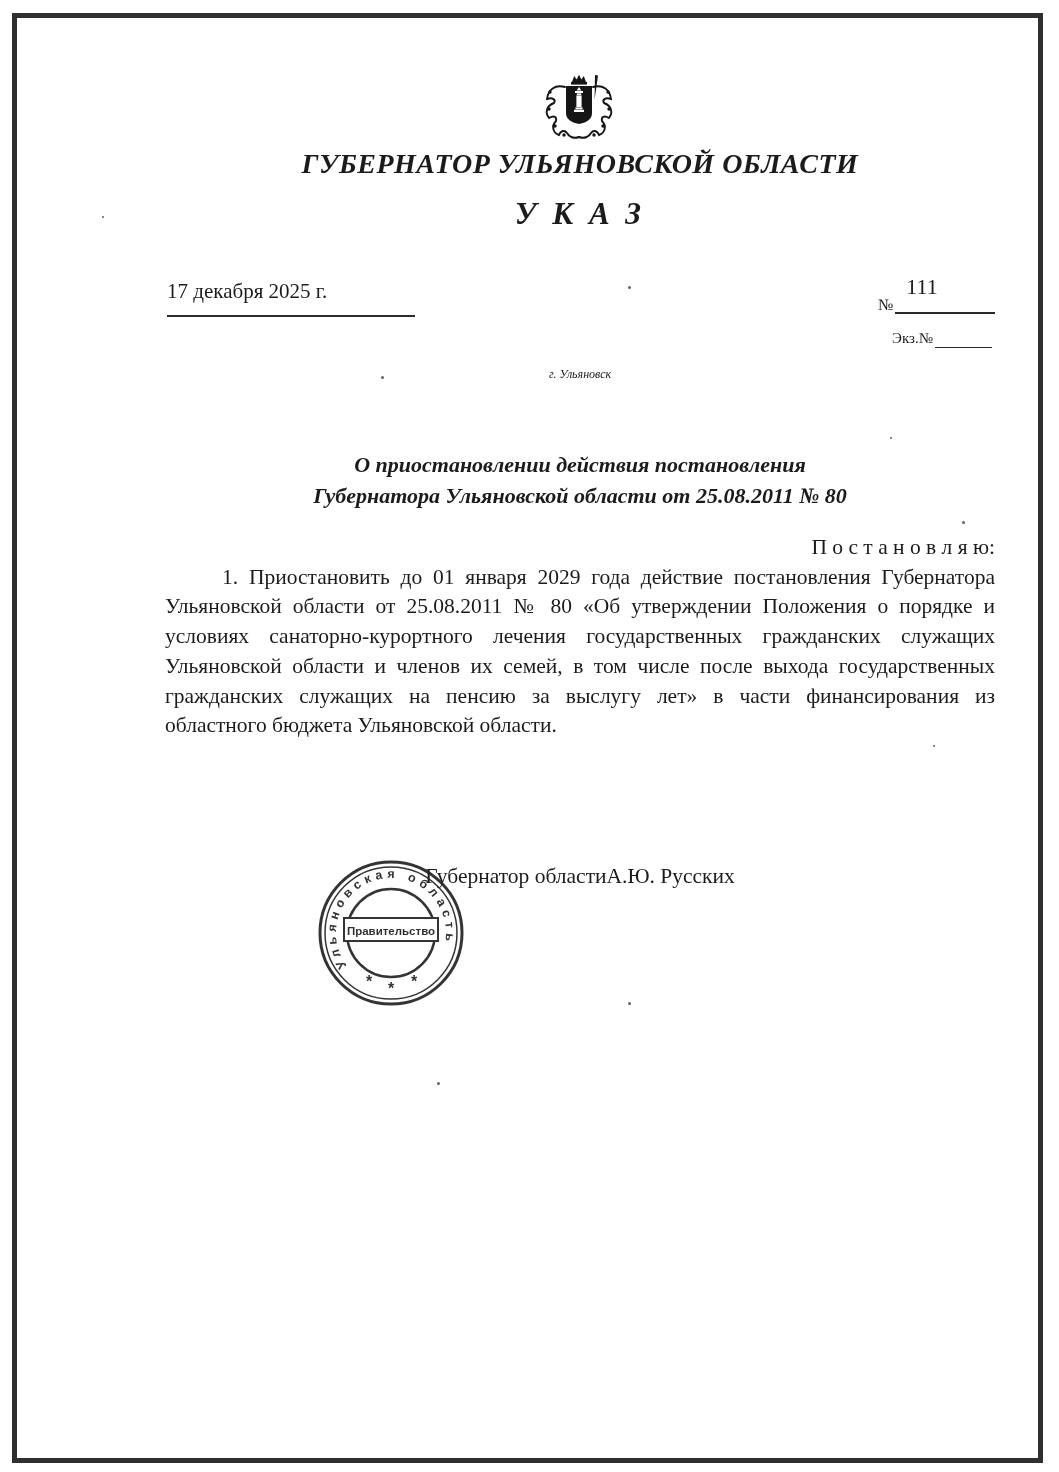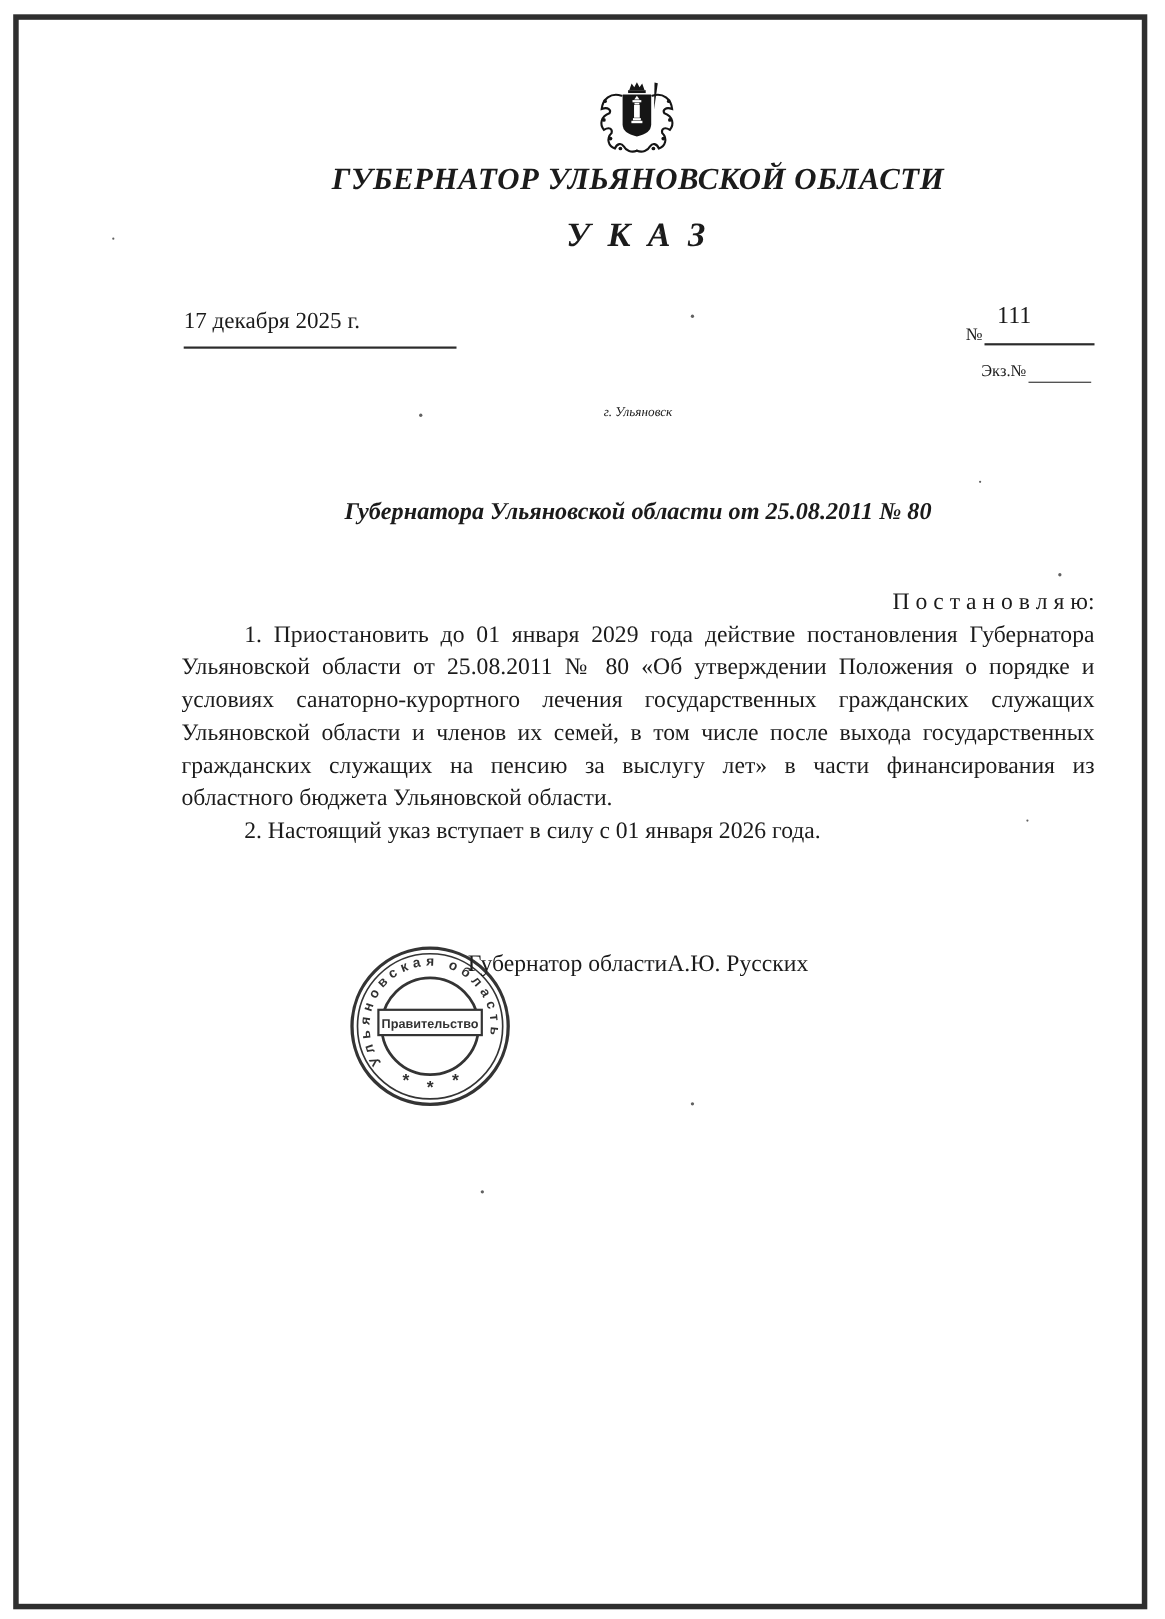--- a/index.html
+++ b/index.html
@@ -137,27 +137,27 @@
   <span class="blank"></span>
 </div>
 <div class="abs copy-row">
   <span>Экз.№</span>
   <span class="blank"></span>
 </div>
 
 <div class="abs content-center city">г. Ульяновск</div>
 
 <div class="abs content-center subject">
+  <div>О приостановлении действия постановления</div>
   <div>Губернатора Ульяновской области от 25.08.2011 № 80</div>
 </div>
 
 <div class="abs body-text">
   <p class="resolve-line">П о с т а н о в л я ю:</p>
   <p>1. Приостановить до 01 января 2029 года действие постановления Губернатора Ульяновской области от 25.08.2011 № 80 «Об утверждении Положения о порядке и условиях санаторно-курортного лечения государственных гражданских служащих Ульяновской области и членов их семей, в том числе после выхода государственных гражданских служащих на пенсию за выслугу лет» в части финансирования из областного бюджета Ульяновской области.</p>
-  <p>2. Настоящий указ вступает в силу с 01 января 2026 года.</p>
 </div>
 
 <div class="abs sign-row">
   <span>Губернатор области</span>
   <span>А.Ю. Русских</span>
 </div>
 
 <svg class="abs stamp" viewBox="0 0 150 150" aria-hidden="true">
   <circle cx="75" cy="75" r="71" fill="none" stroke="#232323" stroke-width="3"></circle>
   <circle cx="75" cy="75" r="66" fill="none" stroke="#232323" stroke-width="1.5"></circle>

